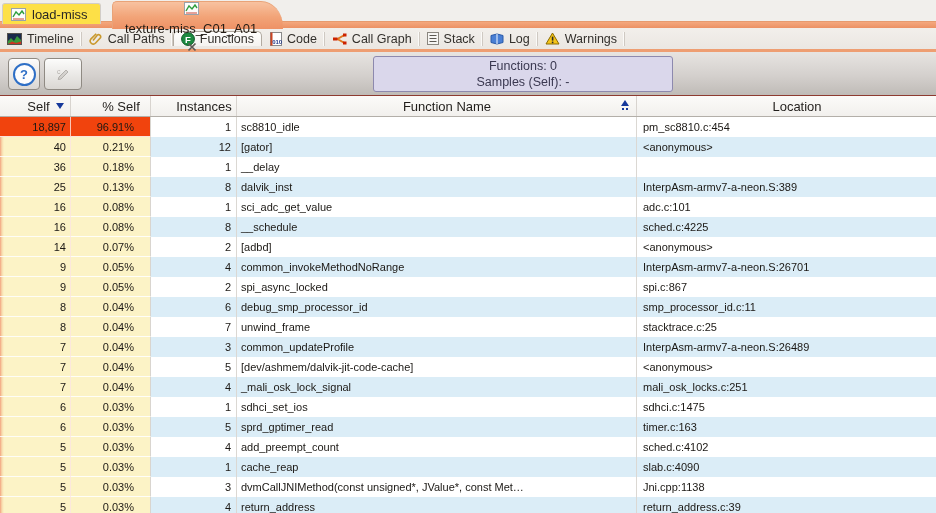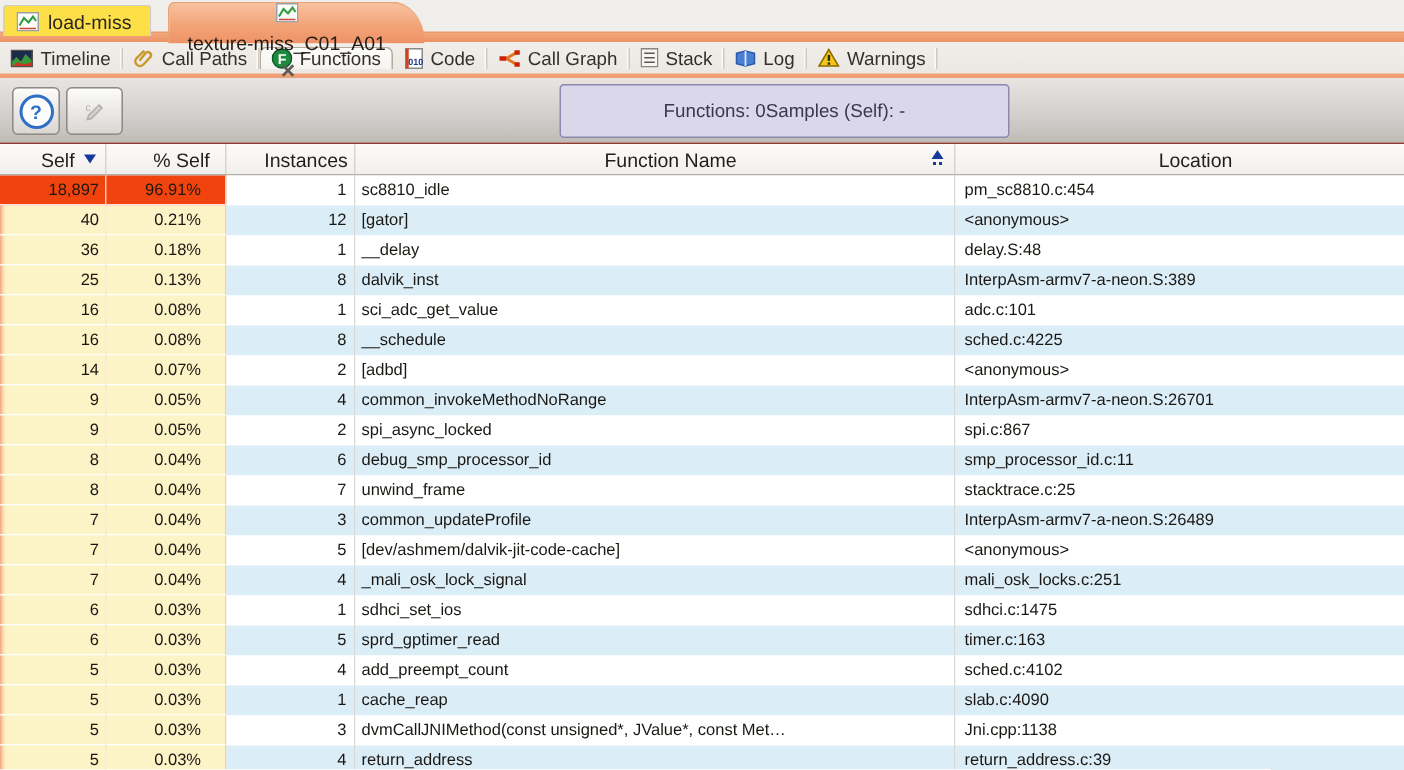--- a/index.html
+++ b/index.html
@@ -34,21 +34,21 @@
       border-bottom:1px solid #8e3b31;}
   .pbtn{position:absolute;top:6px;height:30px;border-radius:4px;border:1px solid #8f8a83;
       background:linear-gradient(180deg,#fcfcfb,#dad7d3);display:flex;align-items:center;justify-content:center;
       box-shadow:inset 0 1px 0 rgba(255,255,255,.7);}
   #help-btn{left:8px;width:30px;}
   #edit-btn{left:44px;width:36px;}
   .help-glyph{display:flex;align-items:center;justify-content:center;width:19px;height:19px;border-radius:50%;
       border:2px solid #2e6fc6;color:#2e6fc6;font-weight:bold;font-size:13px;background:#fdfdfd;}
   #infobox{position:absolute;left:373px;top:4px;width:298px;height:34px;
       background:var(--info-bg);border:1px solid var(--info-border);border-radius:3px;
-      display:flex;flex-direction:row;align-items:center;justify-content:center;
+      display:flex;flex-direction:column;align-items:center;justify-content:center;
       font-size:12.5px;line-height:16px;color:#3a3850;}
 
   
   .cols{display:grid;grid-template-columns:71px 80px 86px 400px 299px;}
   #thead{position:absolute;top:96px;left:0;right:0;height:20px;
       background:linear-gradient(180deg,#fcfbf9,#f2f0ed);border-bottom:1px solid #b3afa9;
       font-size:13px;color:#211e1b;}
   .th{display:flex;align-items:center;justify-content:center;gap:6px;position:relative;
       border-right:1px solid #d8d4cf;overflow:hidden;margin-left:21px;}
   .th:last-child{border-right:none;}
@@ -255,21 +255,20 @@
       <div class="td c-pct">0.21%</div>
       <div class="td c-inst">12</div>
       <div class="td c-fn">[gator]</div>
       <div class="td c-loc">&lt;anonymous&gt;</div>
     </div>
       <div class="tr cols">
       <div class="td c-self">36</div>
       <div class="td c-pct">0.18%</div>
       <div class="td c-inst">1</div>
       <div class="td c-fn">__delay</div>
-      <div class="td c-loc">delay.S:48</div>
     </div>
       <div class="tr cols alt">
       <div class="td c-self">25</div>
       <div class="td c-pct">0.13%</div>
       <div class="td c-inst">8</div>
       <div class="td c-fn">dalvik_inst</div>
       <div class="td c-loc">InterpAsm-armv7-a-neon.S:389</div>
     </div>
       <div class="tr cols">
       <div class="td c-self">16</div>

